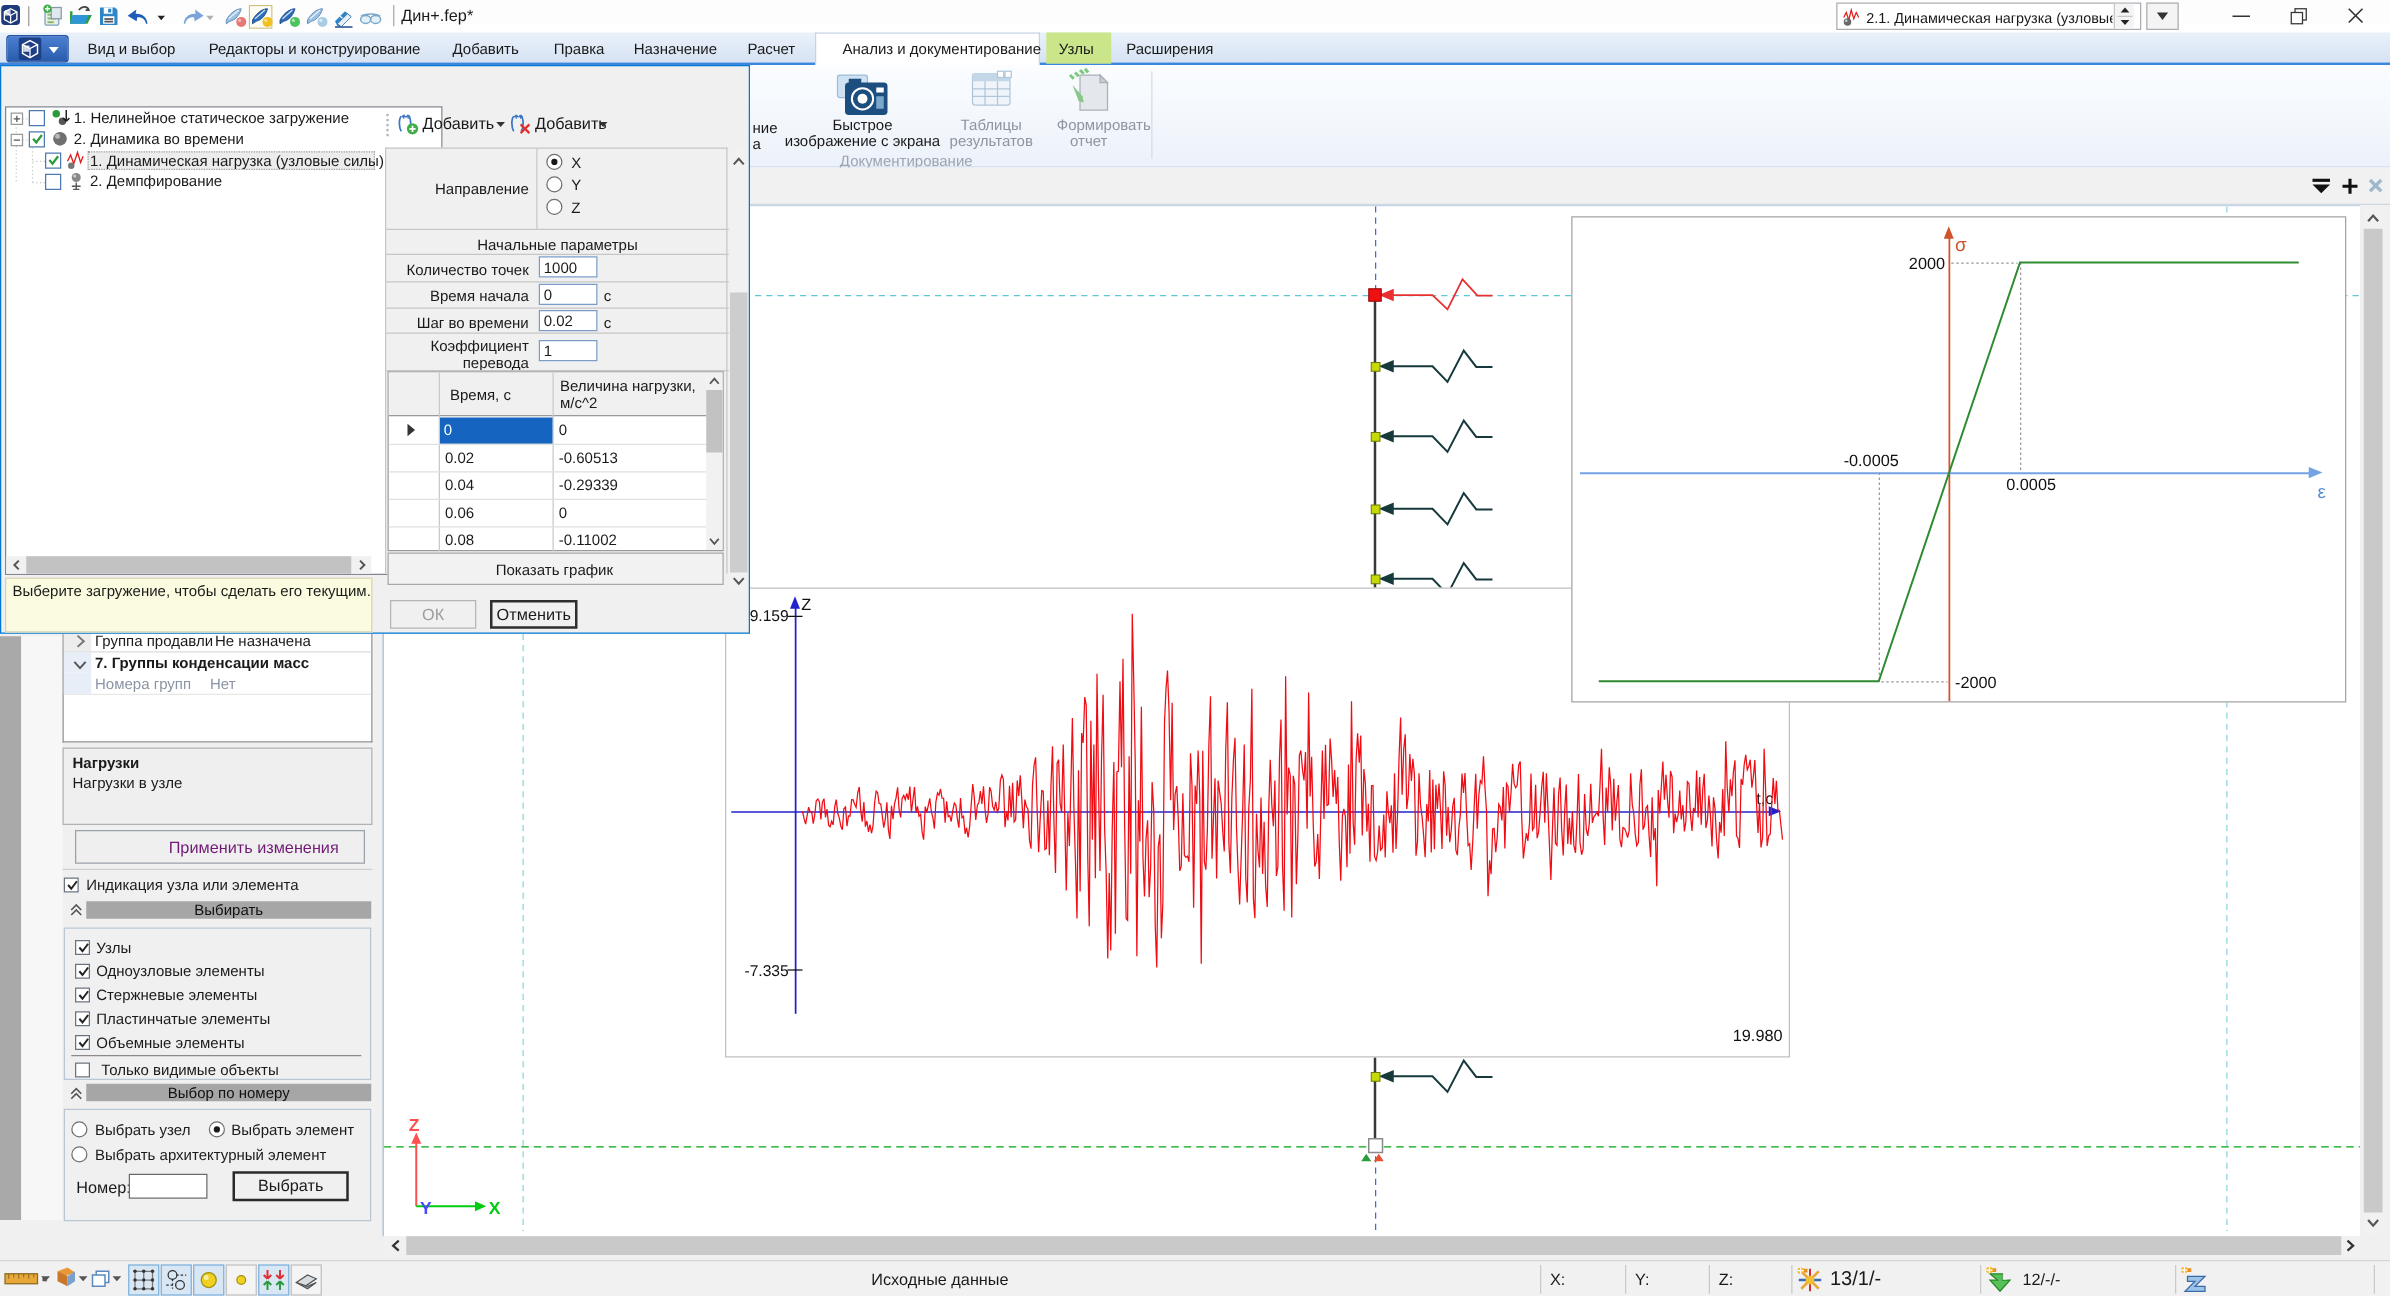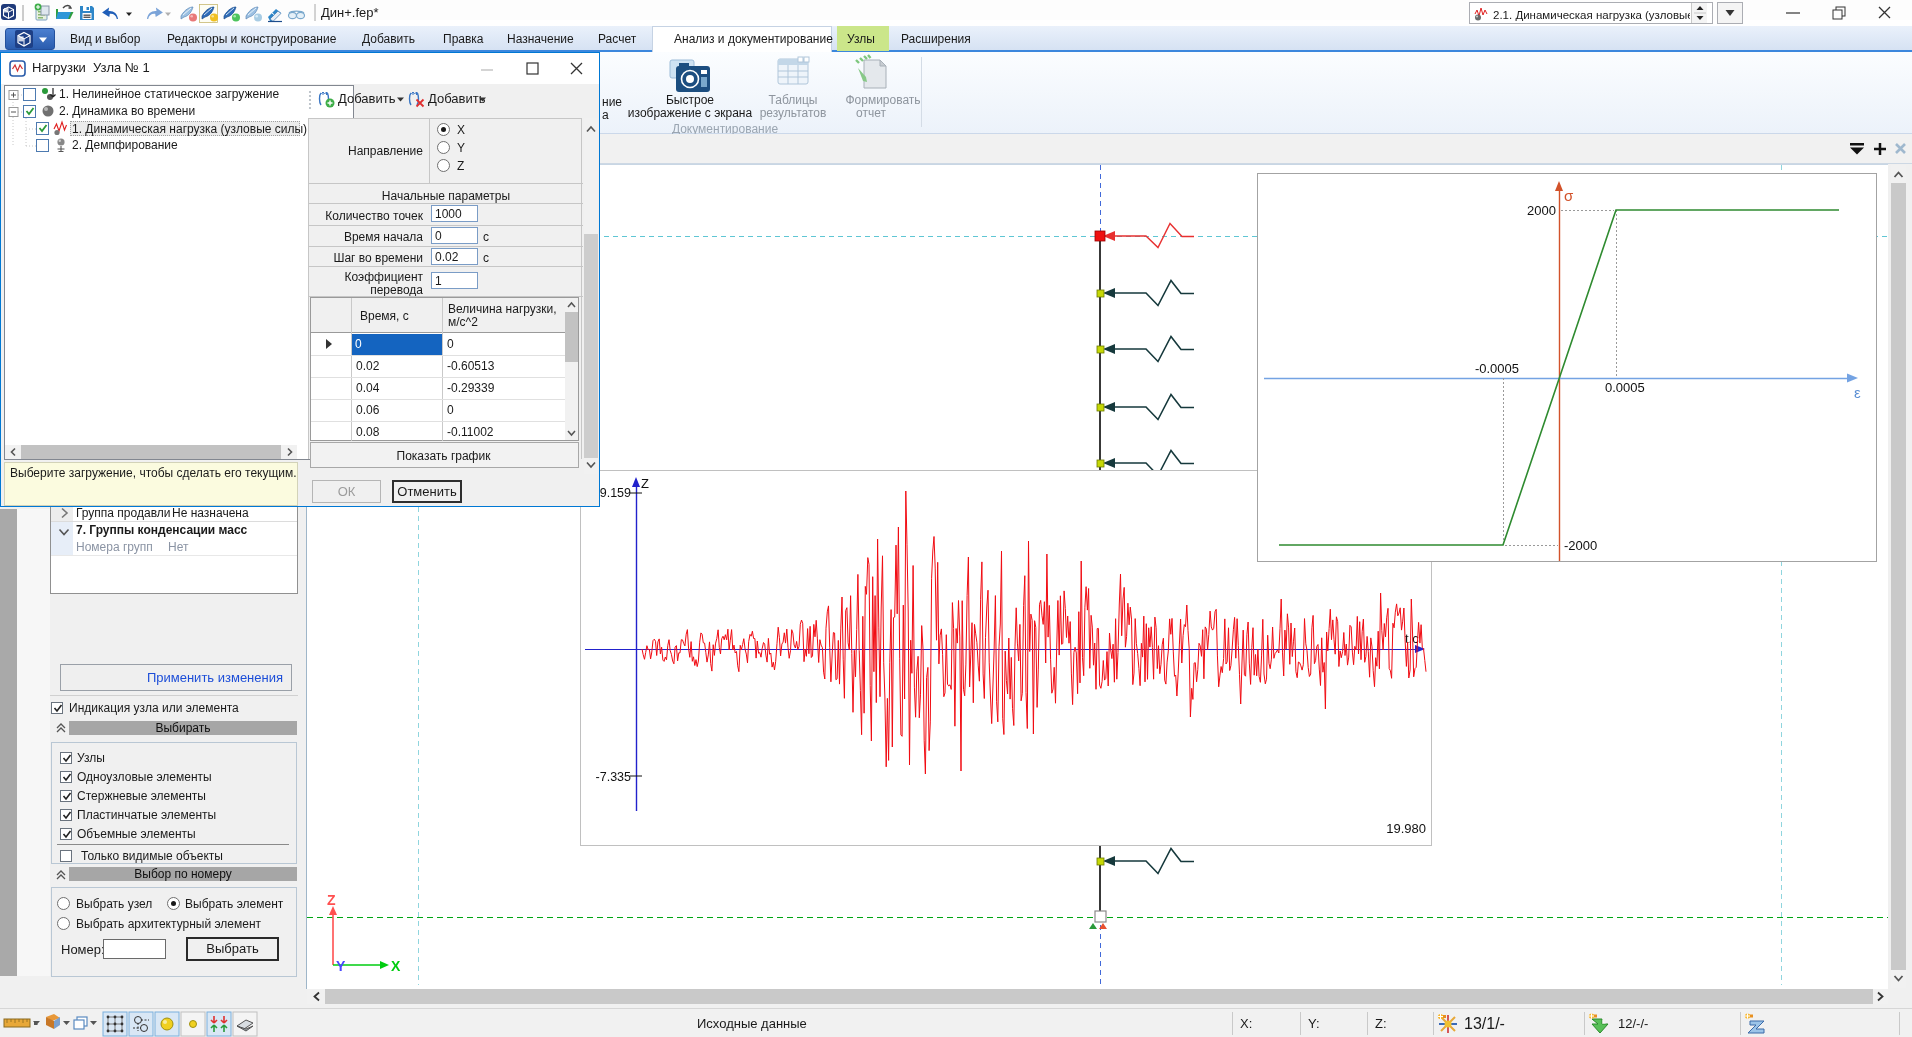--- a/index.html
+++ b/index.html
@@ -204,23 +204,27 @@
    <svg class="a" style="left:7px;top:36px" width="12" height="12" viewBox="0 0 12 12">
         <path d="M1.5 3.5l4.5 5 4.5-5" fill="none" stroke="#555" stroke-width="1.6"></path>
       </svg>
    <div class="t" style="left:25px;top:33px;font-weight:bold">7. Группы конденсации масс</div>
    <div class="a" style="left:0;top:48px;width:22px;height:17px;background:#e7eef8"></div>
    <div class="t" style="left:25px;top:50px;color:#8b94a4">Номера групп</div>
    <div class="t" style="left:117px;top:50px;color:#8b94a4">Нет</div>
    <div class="a" style="left:0;top:65px;width:246px;height:1px;background:#e8e8e8"></div>
  </div>
 
+ <div class="a" style="left:50px;top:434px;width:248px;height:62px;background:#efefef;border:1px solid #b2b2b2">
+   <div class="t" style="left:7px;top:4px;font-weight:bold">Нагрузки</div>
+   <div class="t" style="left:7px;top:20px">Нагрузки в узле</div>
+ </div>
 
  <div class="a" style="left:60px;top:500px;width:232px;height:27px;background:#efefef;border:1px solid #9aa0a8">
-   <div class="t" style="right:8px;top:6px;color:#1d4ed8;font-size:13px">Применить изменения</div>
+   <div class="t" style="right:20px;top:6px;color:#701a75;font-size:13px">Применить изменения</div>
  </div>
  <div class="a" style="left:50px;top:531px;width:248px;height:1px;background:#d0d0d0"></div>
 
  <div class="cb" style="left:51px;top:538px"></div>
  <svg class="a" style="left:53px;top:539px" width="10" height="10" viewBox="0 0 10 10">
       <path d="M1.5 5l2.5 3 4.5-6" fill="none" stroke="#222" stroke-width="1.6"></path>
     </svg>
  <div class="t" style="left:69px;top:537px">Индикация узла или элемента</div>
 
  <svg class="a" style="left:55px;top:558px" width="12" height="12" viewBox="0 0 12 12">
@@ -486,32 +490,20 @@
       <path d="M7 1.5L2.5 5.5 7 9.5" fill="none" stroke="#333" stroke-width="1.8"></path>
     </svg>
   <div class="a" style="left:18px;top:0;width:1548px;height:15px;background:#c9c9c9"></div>
   <svg class="a" style="left:1569px;top:2px" width="9" height="11" viewBox="0 0 9 11">
       <path d="M2 1.5l4.5 4L2 9.5" fill="none" stroke="#333" stroke-width="1.8"></path>
     </svg>
 </div>
 
 <div class="a" style="left:0;top:52px;width:600px;height:455px;background:#f0f0f0;border:1px solid #0078d4">
 
- <div class="a" style="left:0;top:0;width:598px;height:31px;background:#fff">
-   <svg class="a" style="left:8px;top:7px" width="17" height="17" viewBox="0 0 17 17">
-     <rect x="1" y="1" width="15" height="15" rx="3" fill="#fff" stroke="#2a5caa" stroke-width="1.6"></rect>
-     <path d="M3.5 9l2.5-4 2.5 6 2.5-6 2.5 4" fill="none" stroke="#d03030" stroke-width="1.2"></path>
-   </svg>
-   <div class="t" style="left:31px;top:8px;font-size:13px">Нагрузки&nbsp; Узла № 1</div>
-   <svg class="a" style="left:470px;top:0" width="128" height="31" viewBox="0 0 128 31">
-     <line x1="10" y1="17" x2="22" y2="17" stroke="#b8b8b8" stroke-width="1.2"></line>
-     <rect x="56" y="10" width="11" height="11" fill="none" stroke="#333" stroke-width="1.2"></rect>
-     <path d="M100 10l11 11M111 10l-11 11" stroke="#333" stroke-width="1.3"></path>
-   </svg>
- </div>
 
  <div class="a" style="left:3px;top:32px;width:350px;height:375px;background:#fff;border:1px solid #828790">
 
    <svg class="a" style="left:0px;top:0px" width="294" height="76" viewBox="0 0 294 76">
      <g stroke="#c8c8c8" stroke-dasharray="1,2">
        <line x1="8" y1="13" x2="8" y2="60"></line>
           <line x1="13" y1="9" x2="18" y2="9"></line>
           <line x1="13" y1="26" x2="18" y2="26"></line>
        <line x1="21" y1="26" x2="21" y2="60"></line>
           <line x1="21" y1="43" x2="31" y2="43"></line>

